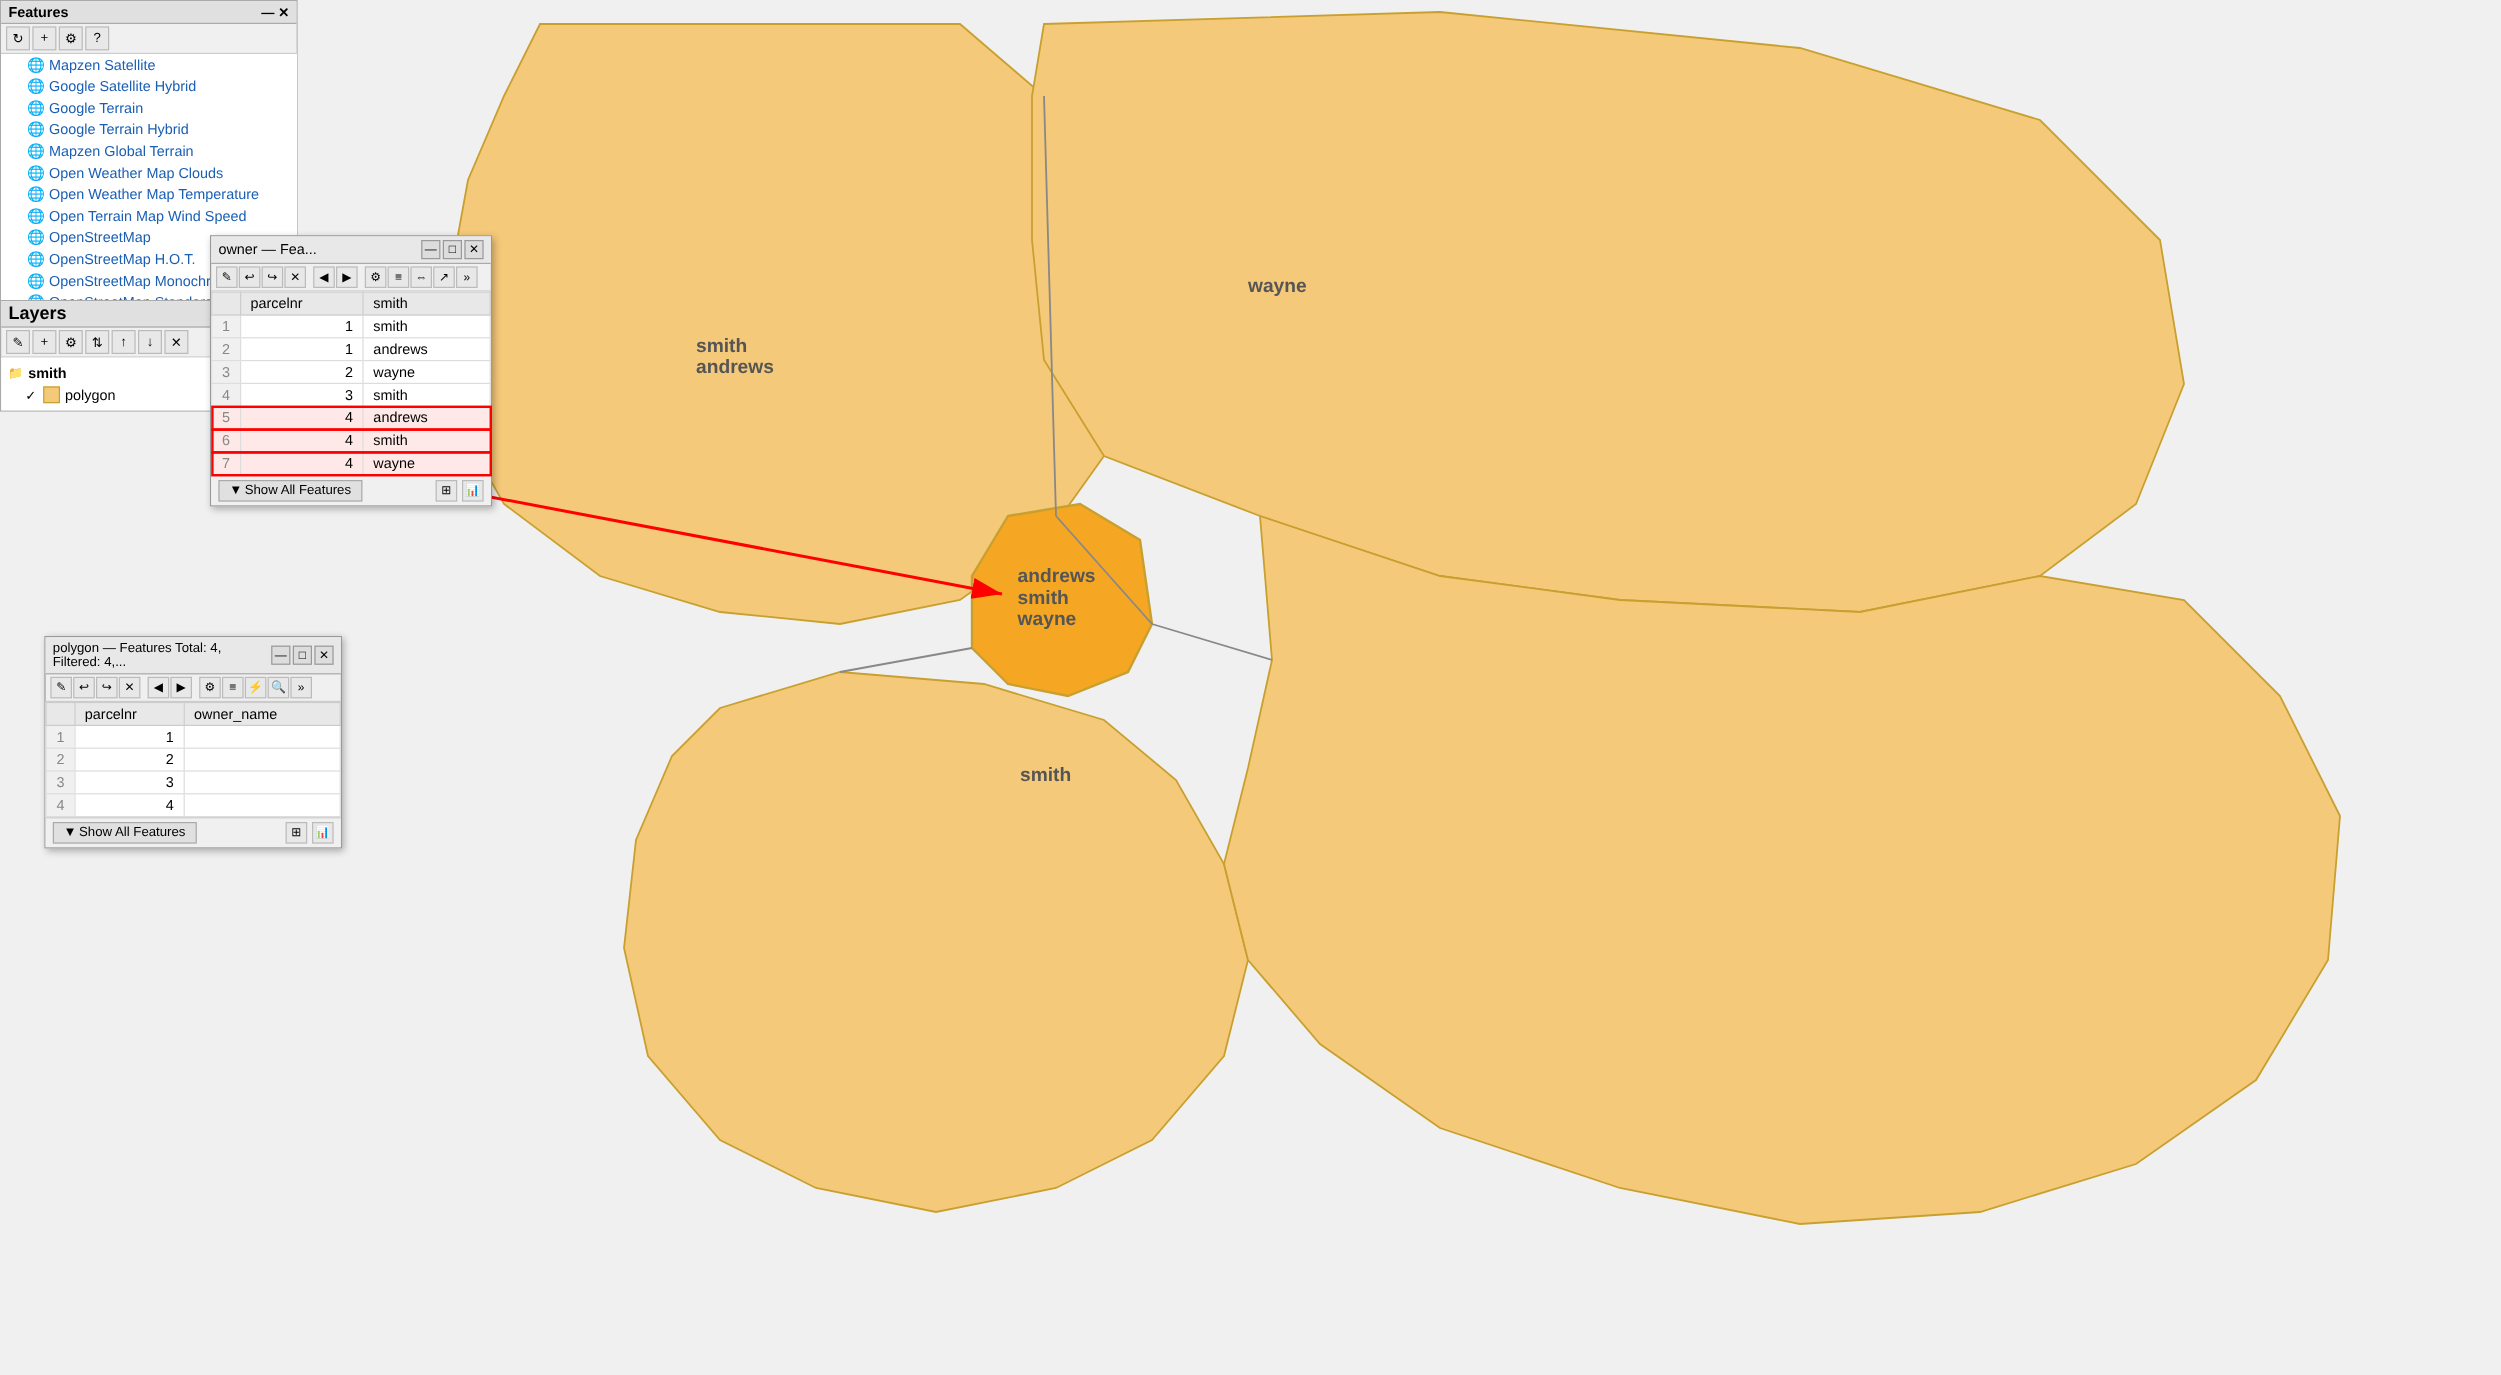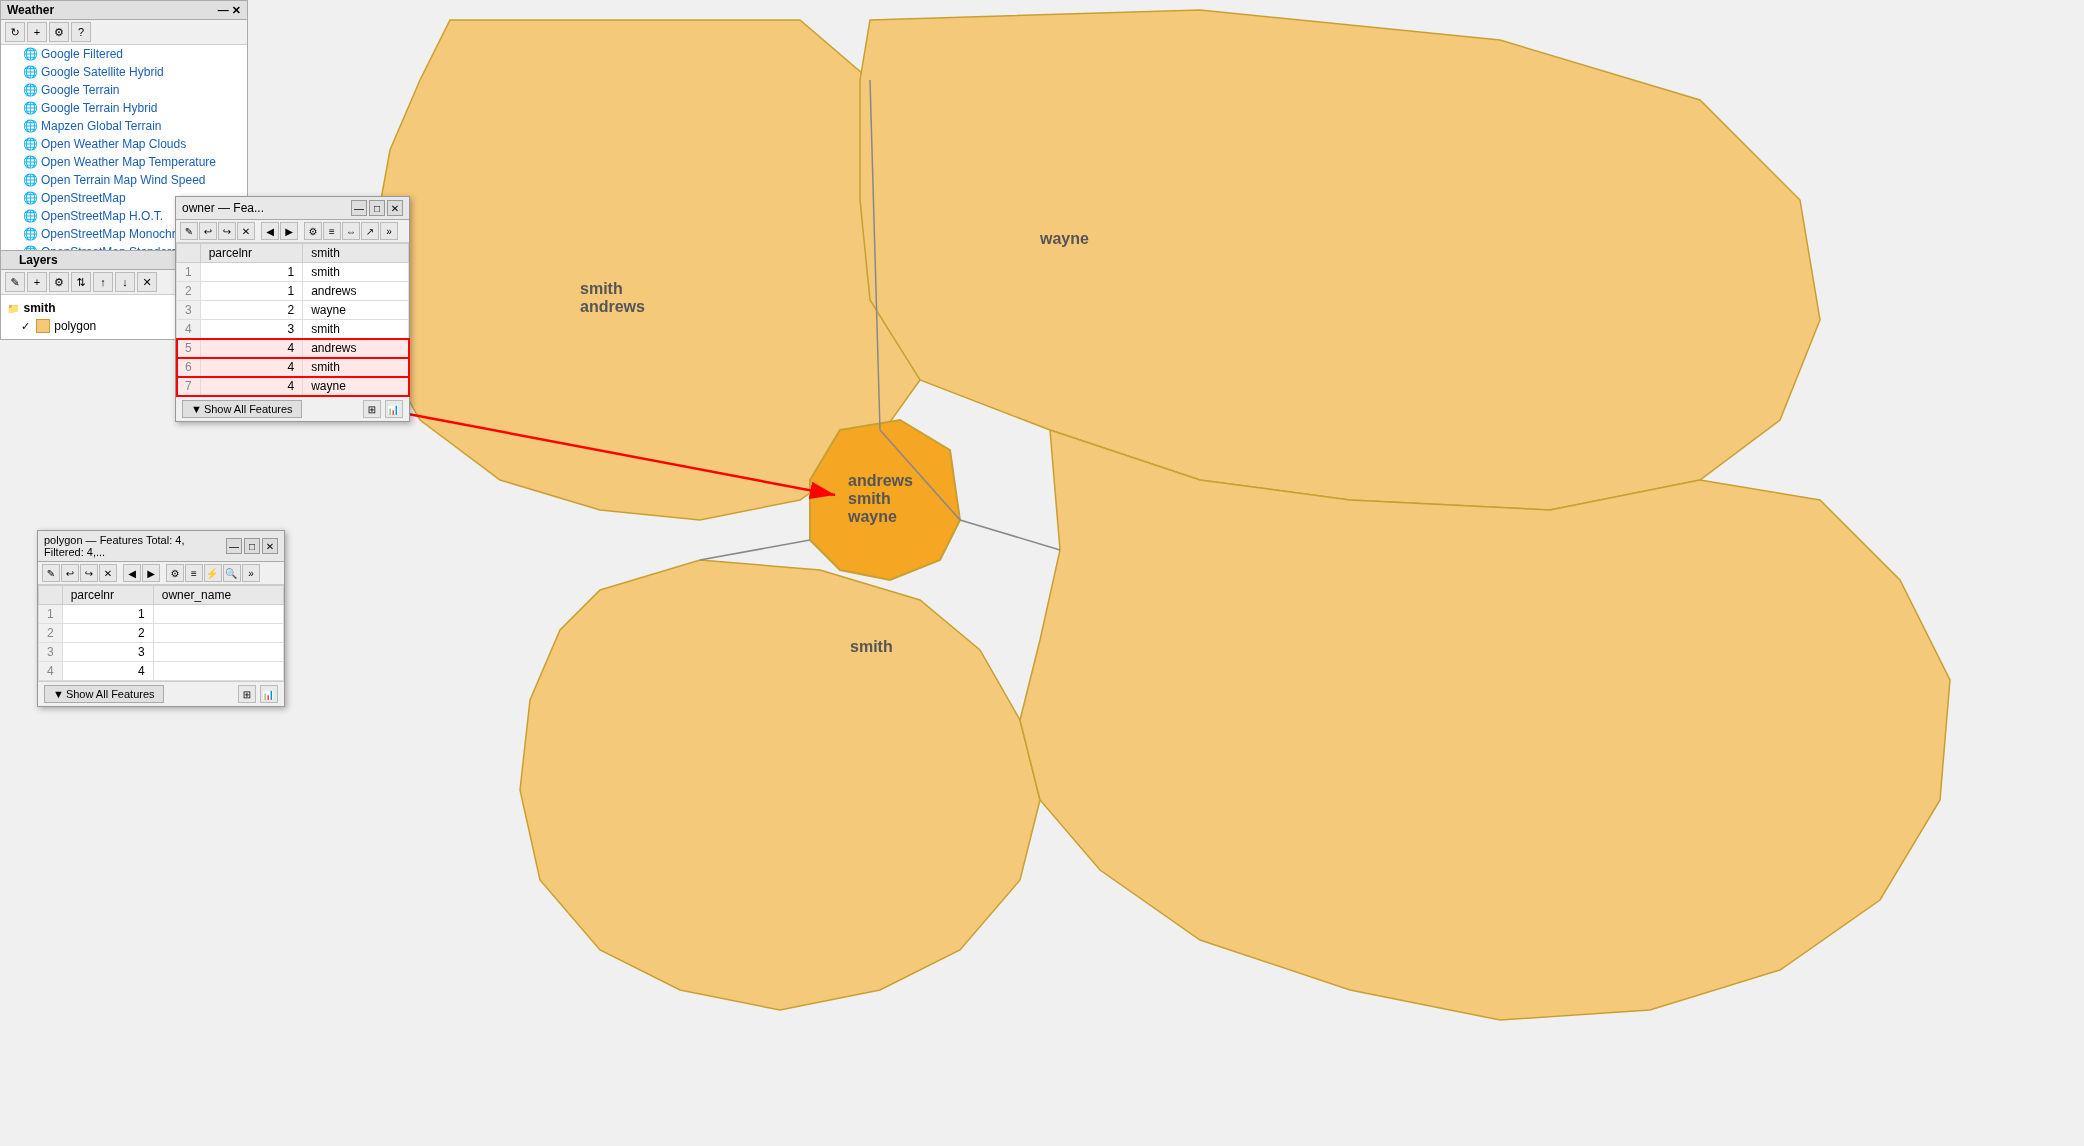--- a/index.html
+++ b/index.html
@@ -66,23 +66,23 @@
       position: absolute;
       left: 0; top: 250px;
       width: 248px;
       background: #f0f0f0;
       border: 1px solid #aaa;
       z-index: 10;
     }
     #layers-title {
       background: #e0e0e0;
       border-bottom: 1px solid #aaa;
-      padding: 2px 18px;
+      padding: 2px 6px;
       font-weight: bold;
-      font-size: 12px;
+      font-size: 15px;
     }
     #layers-toolbar {
       display: flex;
       align-items: center;
       padding: 2px 4px;
       gap: 2px;
       border-bottom: 1px solid #ccc;
     }
     #layers-list {
       background: white;
@@ -334,33 +334,33 @@
   <defs>
     <marker id="arrowhead" markerWidth="10" markerHeight="7" refX="10" refY="3.5" orient="auto">
       <polygon points="0 0, 10 3.5, 0 7" fill="red"></polygon>
     </marker>
   </defs>
   <line x1="350" y1="403" x2="835" y2="495" stroke="red" stroke-width="2.5" marker-end="url(#arrowhead)"></line>
 </svg>
 
 <div id="browser-panel">
   <div id="browser-title">
-    <span>Weather</span>
+    <span>Features</span>
     <span style="font-size:11px; cursor:pointer;">— ✕</span>
   </div>
   <div id="browser-toolbar">
     <button class="browser-tool-btn">↻</button>
     <button class="browser-tool-btn">+</button>
     <button class="browser-tool-btn">⚙</button>
     <button class="browser-tool-btn">?</button>
   </div>
   <div id="browser-list">
     <div class="browser-item">
       <span class="browser-item-icon globe-icon">🌐</span>
-      <span>Google Filtered</span>
+      <span>Mapzen Satellite</span>
     </div>
     <div class="browser-item">
       <span class="browser-item-icon globe-icon">🌐</span>
       <span>Google Satellite Hybrid</span>
     </div>
     <div class="browser-item">
       <span class="browser-item-icon globe-icon">🌐</span>
       <span>Google Terrain</span>
     </div>
     <div class="browser-item">

